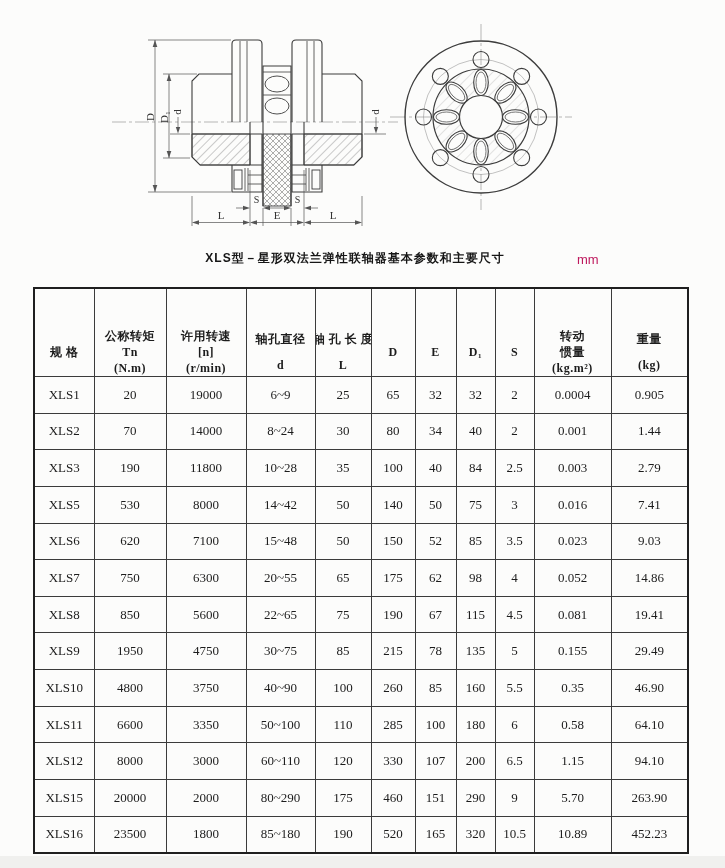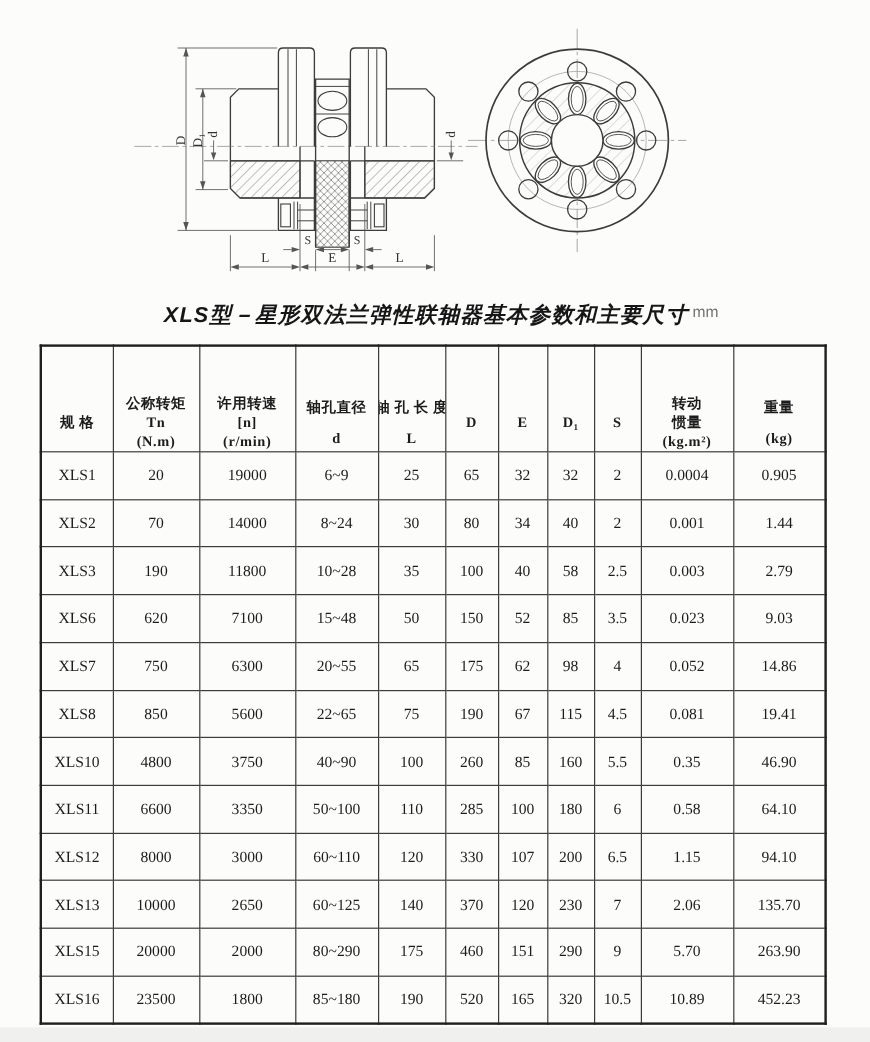--- a/index.html
+++ b/index.html
@@ -2,24 +2,24 @@
 <html><head>
 <meta charset="utf-8">
 <style>
   html,body{margin:0;padding:0;background:#e8e8e6;}
   .page{position:relative;width:725px;height:868px;background:#fcfcfb;overflow:hidden;
         font-family:"Liberation Serif","DejaVu Serif",serif;}
   .drawing{position:absolute;left:0;top:0;}
   .title-row{position:absolute;left:0;top:250px;width:725px;height:26px;}
   .doc-title{position:absolute;left:0;top:0;width:710px;text-align:center;
              font-family:"Liberation Sans","DejaVu Sans",sans-serif;
-             font-weight:bold;font-size:18px;color:#161616;letter-spacing:1px;font-style:italic;}
+             font-weight:bold;font-size:12px;color:#161616;letter-spacing:1px;}
   .unit{position:absolute;left:577px;top:2px;
         font-family:"Liberation Sans","DejaVu Sans",sans-serif;
-        font-size:13px;color:#737373;}
+        font-size:13px;color:#be185d;}
   .table-wrap{position:absolute;left:33px;top:287px;}
   table.spec{border-collapse:collapse;table-layout:fixed;width:654px;height:567px;
              border:2px solid #1f1f1f;background:transparent;}
   table.spec th,table.spec td{border:1px solid #3b3b3b;text-align:center;vertical-align:middle;
              padding:0;overflow:hidden;}
   table.spec thead tr{height:50px;}
   table.spec tbody tr{height:32px;padding-left:48px;}
   table.spec td{font-size:13px;color:#1c1c1c;}
   .hwrap{display:flex;flex-direction:column;justify-content:center;align-items:center;gap:1px;margin-top:40px;}
   .hwrap.gapped{gap:11px;justify-content:flex-end;}
@@ -343,24 +343,37 @@
             <td>1.44</td>
           </tr>
           <tr>
             <td>XLS3</td>
             <td>190</td>
             <td>11800</td>
             <td>10~28</td>
             <td>35</td>
             <td>100</td>
             <td>40</td>
-            <td>58</td>
+            <td>84</td>
             <td>2.5</td>
             <td>0.003</td>
             <td>2.79</td>
+          </tr>
+          <tr>
+            <td>XLS5</td>
+            <td>530</td>
+            <td>8000</td>
+            <td>14~42</td>
+            <td>50</td>
+            <td>140</td>
+            <td>50</td>
+            <td>75</td>
+            <td>3</td>
+            <td>0.016</td>
+            <td>7.41</td>
           </tr>
           <tr>
             <td>XLS6</td>
             <td>620</td>
             <td>7100</td>
             <td>15~48</td>
             <td>50</td>
             <td>150</td>
             <td>52</td>
             <td>85</td>
@@ -388,20 +401,33 @@
             <td>22~65</td>
             <td>75</td>
             <td>190</td>
             <td>67</td>
             <td>115</td>
             <td>4.5</td>
             <td>0.081</td>
             <td>19.41</td>
           </tr>
           <tr>
+            <td>XLS9</td>
+            <td>1950</td>
+            <td>4750</td>
+            <td>30~75</td>
+            <td>85</td>
+            <td>215</td>
+            <td>78</td>
+            <td>135</td>
+            <td>5</td>
+            <td>0.155</td>
+            <td>29.49</td>
+          </tr>
+          <tr>
             <td>XLS10</td>
             <td>4800</td>
             <td>3750</td>
             <td>40~90</td>
             <td>100</td>
             <td>260</td>
             <td>85</td>
             <td>160</td>
             <td>5.5</td>
             <td>0.35</td>
@@ -427,33 +453,20 @@
             <td>60~110</td>
             <td>120</td>
             <td>330</td>
             <td>107</td>
             <td>200</td>
             <td>6.5</td>
             <td>1.15</td>
             <td>94.10</td>
           </tr>
           <tr>
-            <td>XLS13</td>
-            <td>10000</td>
-            <td>2650</td>
-            <td>60~125</td>
-            <td>140</td>
-            <td>370</td>
-            <td>120</td>
-            <td>230</td>
-            <td>7</td>
-            <td>2.06</td>
-            <td>135.70</td>
-          </tr>
-          <tr>
             <td>XLS15</td>
             <td>20000</td>
             <td>2000</td>
             <td>80~290</td>
             <td>175</td>
             <td>460</td>
             <td>151</td>
             <td>290</td>
             <td>9</td>
             <td>5.70</td>

